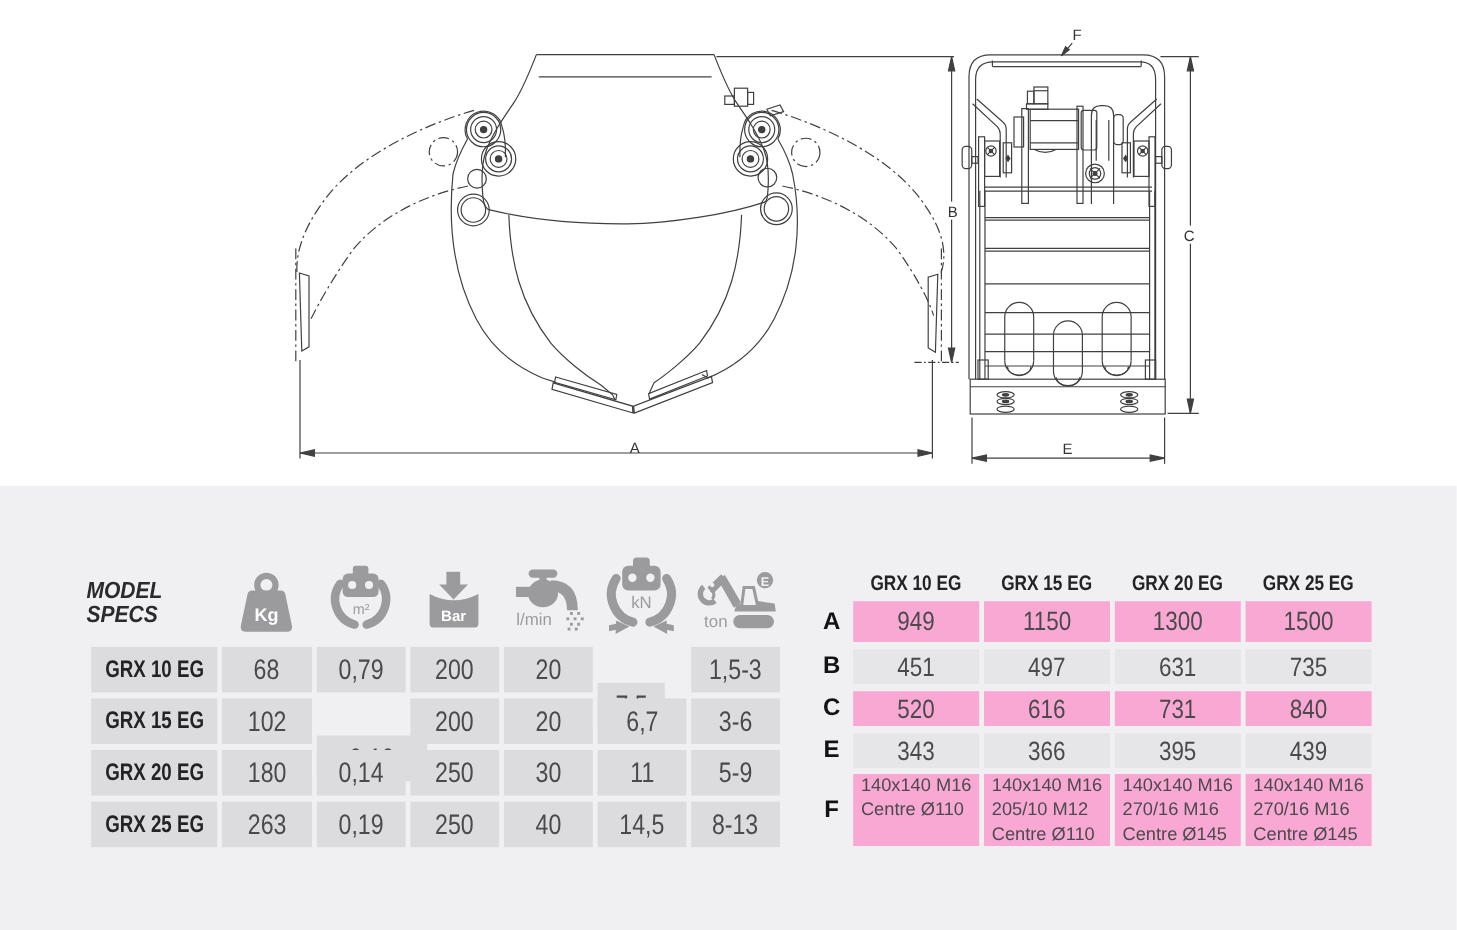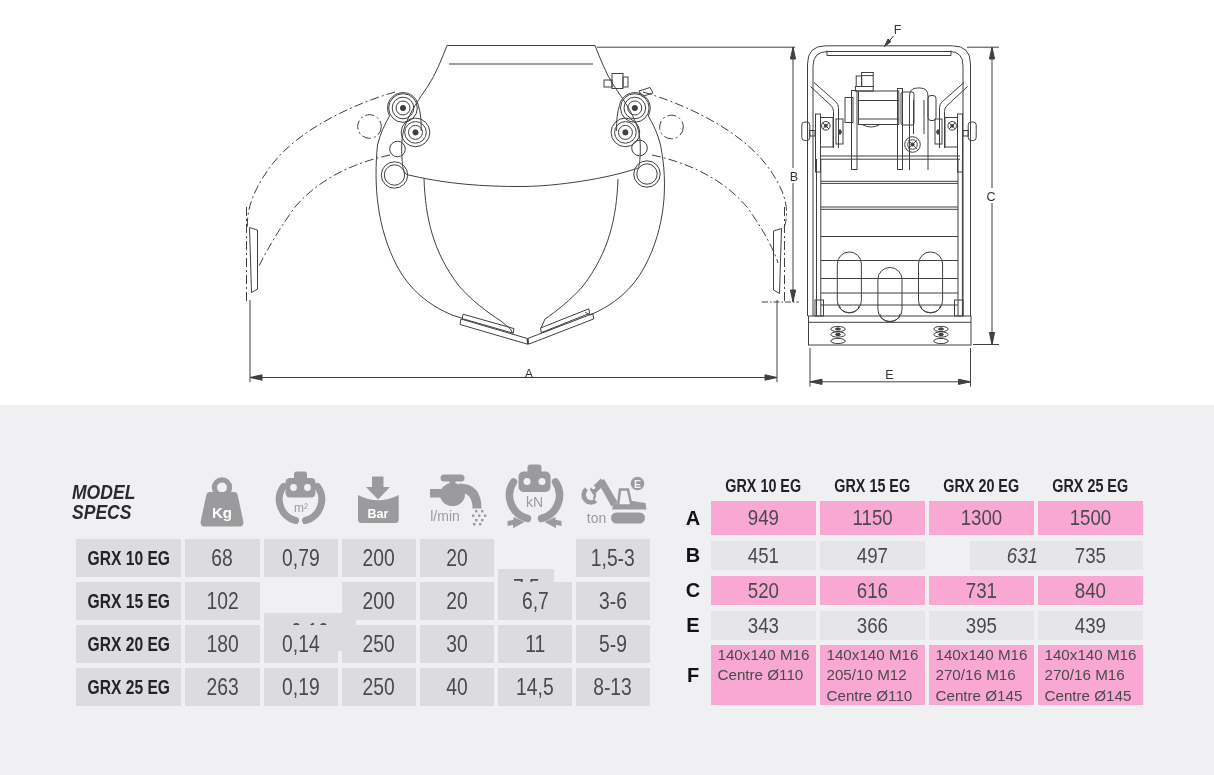--- a/index.html
+++ b/index.html
@@ -496,21 +496,21 @@
     <span class="sqr">1500</span>
   </div>
 
 <div class="cell rowlab" style="left:680px;top:541px;width:26px;height:29px;">B</div>
 <div class="cell lt rval" style="left:711px;top:541px;width:105px;height:29px;">
     <span class="sqr">451</span>
   </div>
 <div class="cell lt rval" style="left:820px;top:541px;width:105px;height:29px;">
     <span class="sqr">497</span>
   </div>
-<div class="cell lt rval" style="left:970px;top:541px;width:105px;height:29px;font-style:italic;">
+<div class="cell lt rval" style="left:929px;top:541px;width:105px;height:29px;">
     <span class="sqr">631</span>
   </div>
 <div class="cell lt rval" style="left:1038px;top:541px;width:105px;height:29px;">
     <span class="sqr">735</span>
   </div>
 
 <div class="cell rowlab" style="left:680px;top:576px;width:26px;height:29px;">C</div>
 <div class="cell dk rval" style="left:711px;top:576px;width:105px;height:29px;">
     <span class="sqr">520</span>
   </div>

